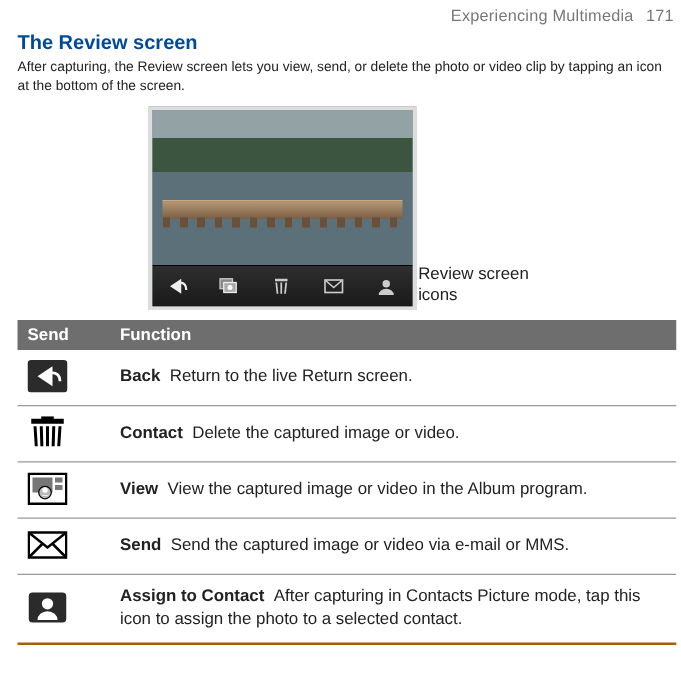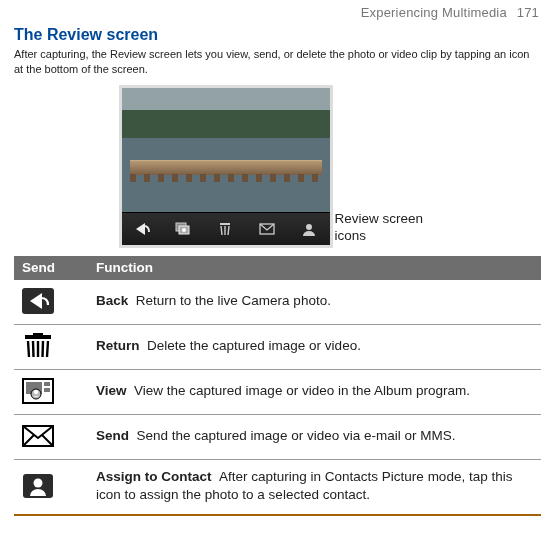--- a/index.html
+++ b/index.html
@@ -232,29 +232,29 @@
         <th>Function</th>
       </tr>
     </thead>
     <tbody>
       <tr>
         <td>
             <svg class="ic" viewBox="0 0 32 26">
               <use href="#ico-back"></use>
             </svg>
           </td>
-        <td class="fn"><b>Back</b>&nbsp;&nbsp;<span>Return to the live Camera photo.</span></td>
+        <td class="fn"><b>Back</b>&nbsp;&nbsp;<span>Return to the live Return screen.</span></td>
       </tr>
       <tr>
         <td>
             <svg class="ic" viewBox="0 0 32 26">
               <use href="#ico-delete"></use>
             </svg>
           </td>
-        <td class="fn"><b>Return</b>&nbsp;&nbsp;<span>Delete the captured image or video.</span></td>
+        <td class="fn"><b>Contact</b>&nbsp;&nbsp;<span>Delete the captured image or video.</span></td>
       </tr>
       <tr>
         <td>
             <svg class="ic" viewBox="0 0 32 26">
               <use href="#ico-view"></use>
             </svg>
           </td>
         <td class="fn"><b>View</b>&nbsp;&nbsp;<span>View the captured image or video in the Album program.</span></td>
       </tr>
       <tr>

